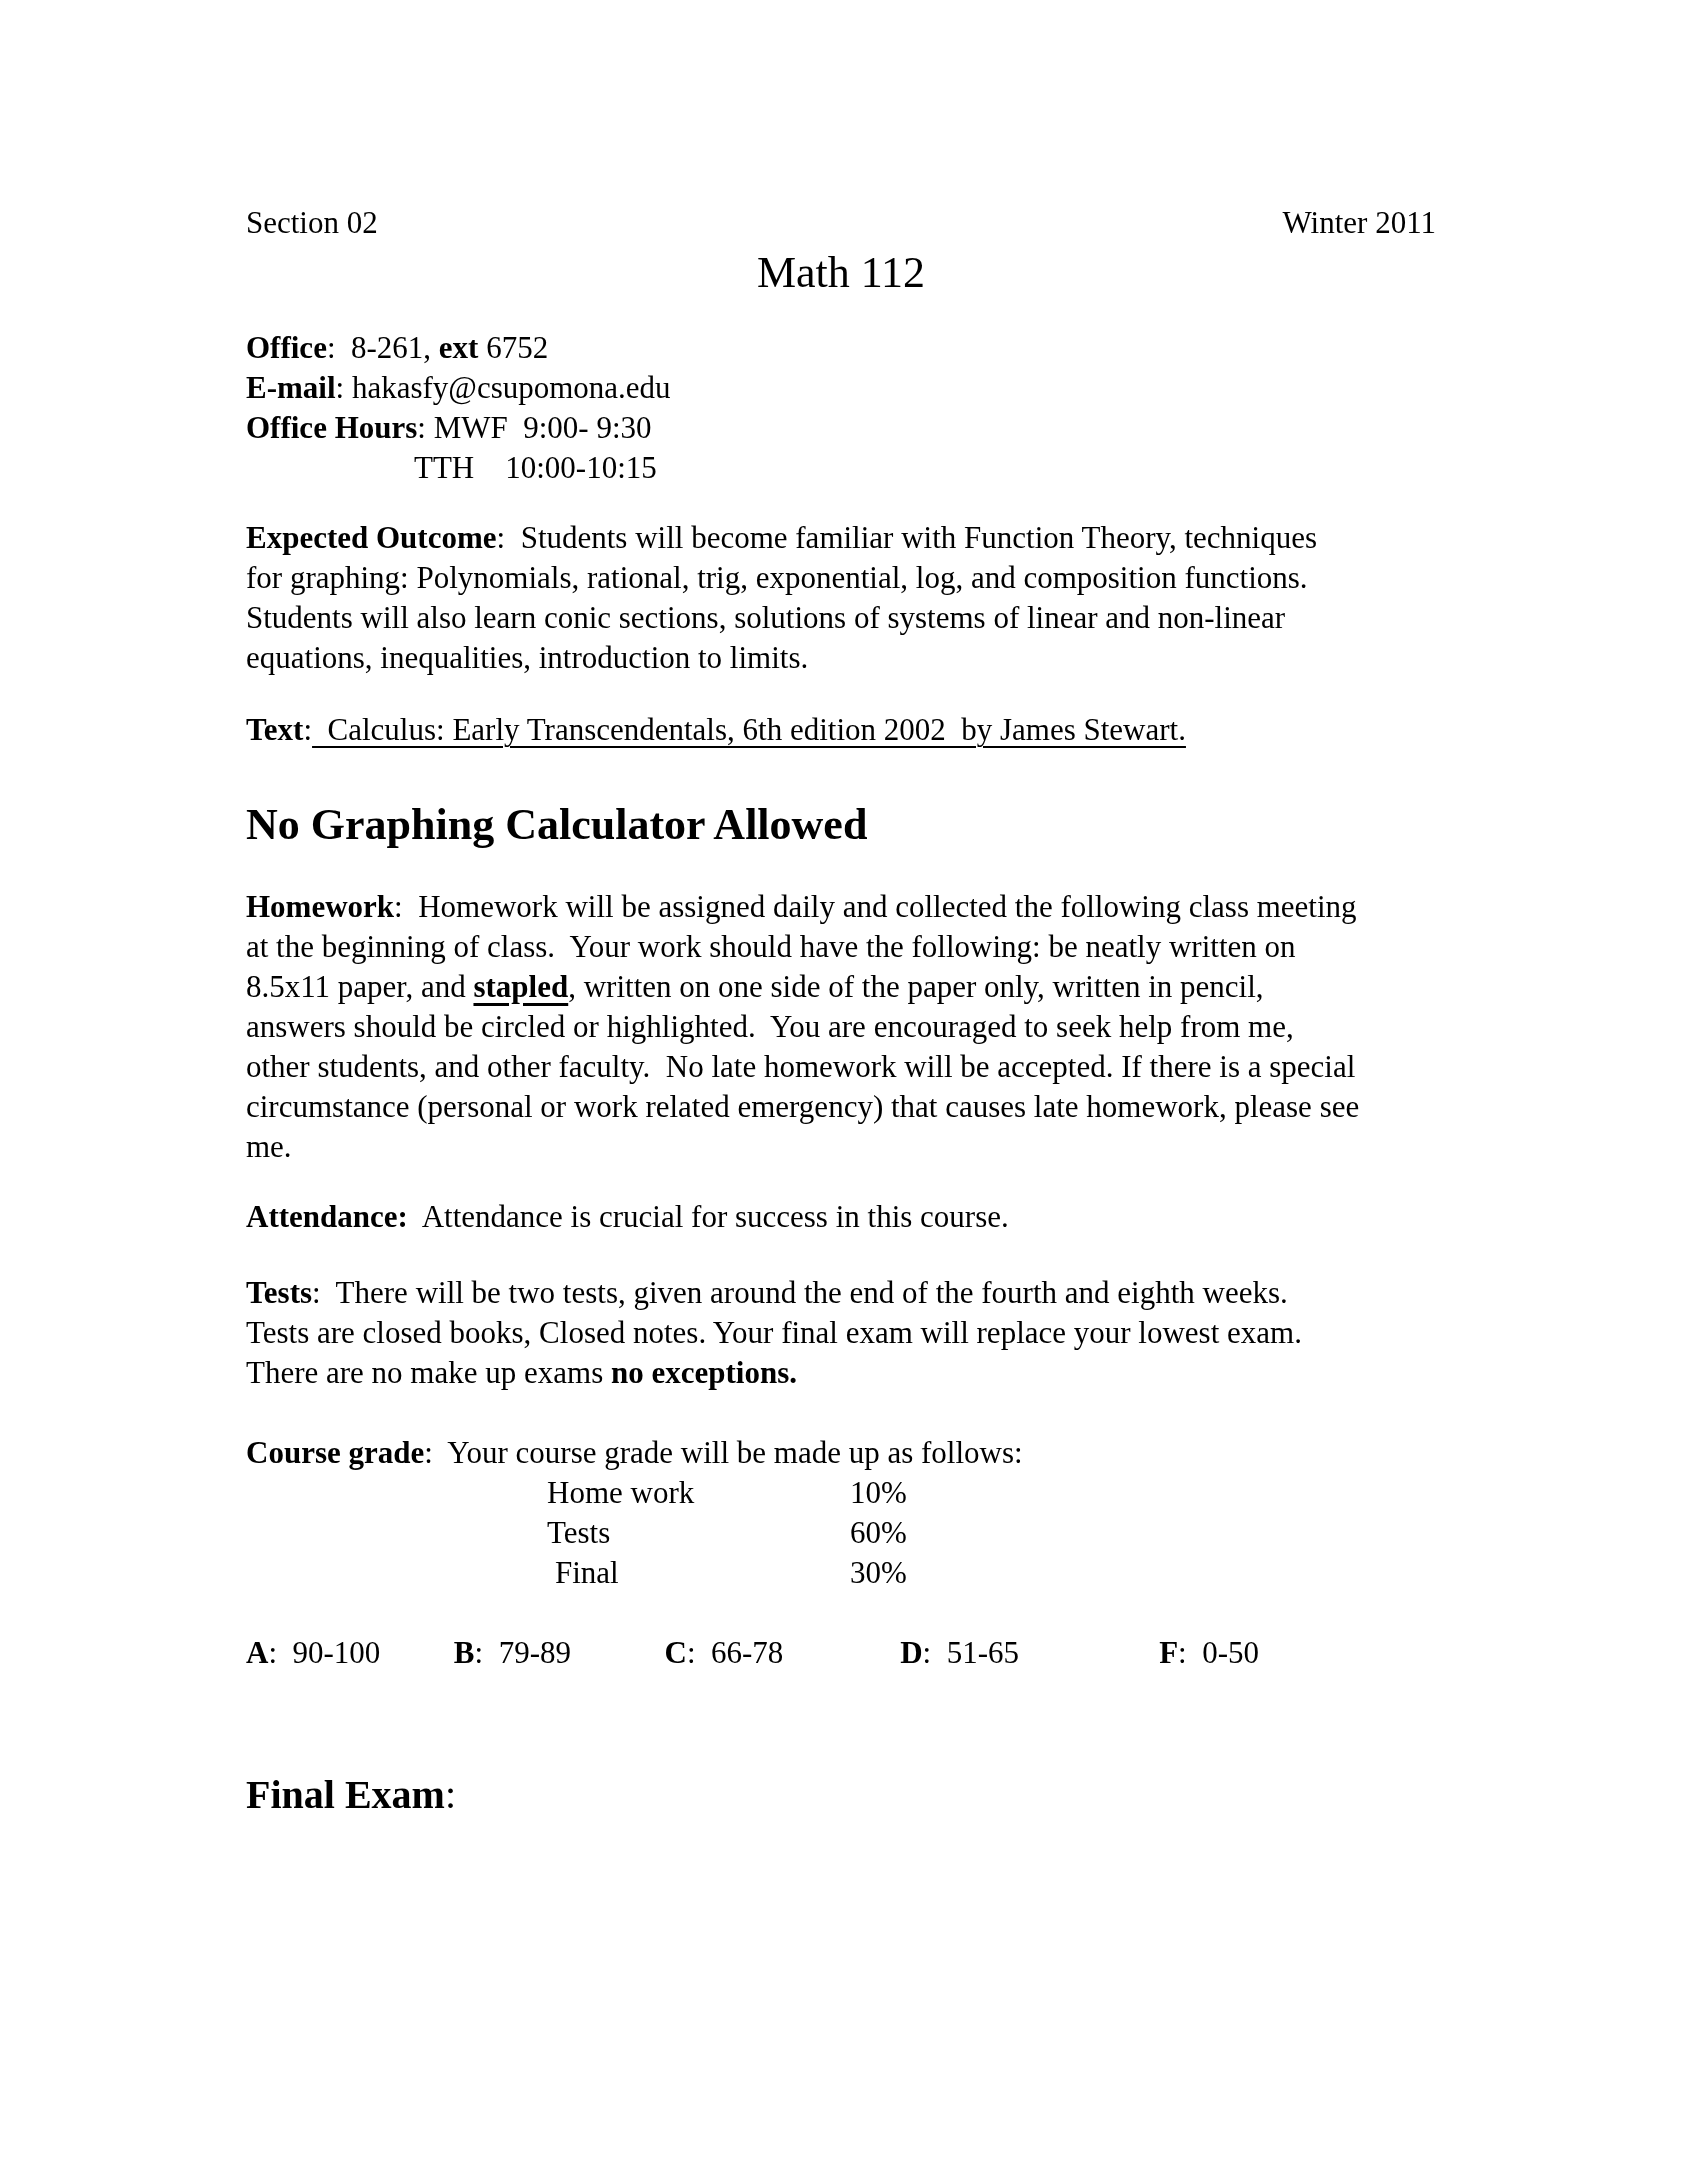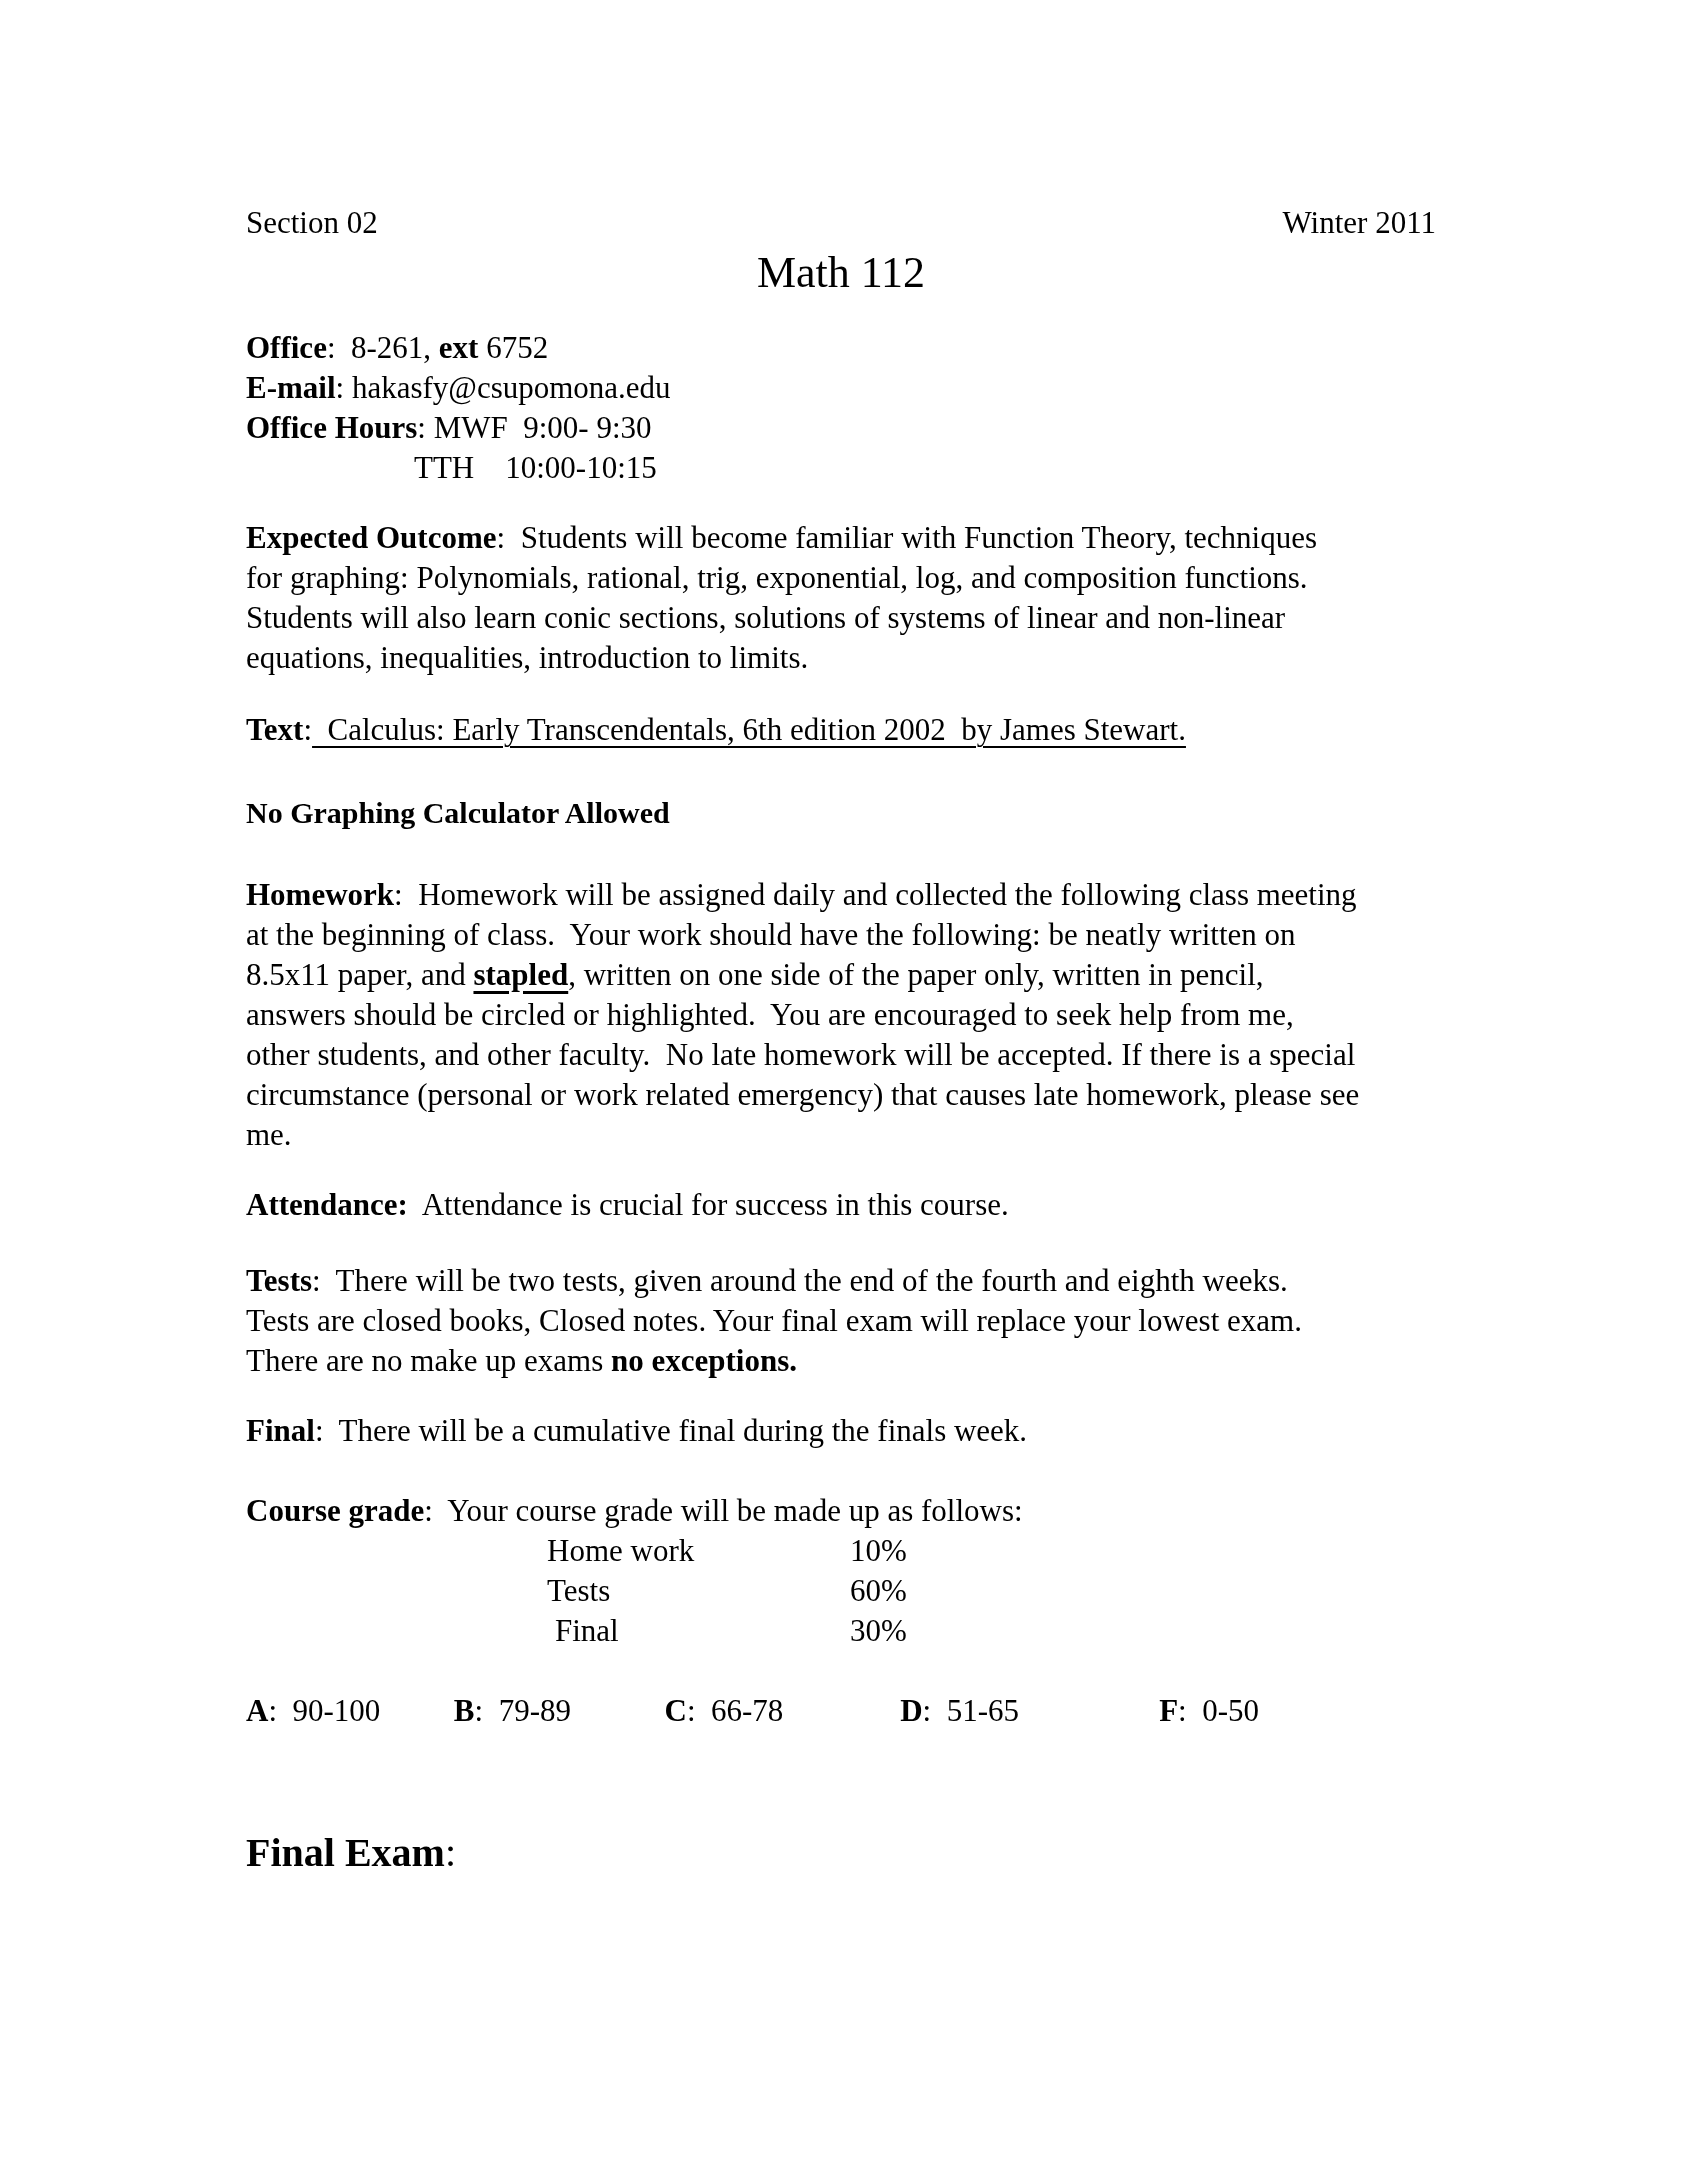--- a/index.html
+++ b/index.html
@@ -38,23 +38,23 @@
   .eo-block { margin-top: 30px; }
 
   .textbook-block { margin-top: 32px; }
   .u-line {
     text-decoration: underline;
     text-decoration-thickness: 2px;
     text-underline-offset: 6px;
   }
 
   .calc-heading {
-    margin-top: 36px;
+    margin-top: 48px;
     font-weight: bold;
-    font-size: 30px;
+    font-size: 44px;
     line-height: 53px;
   }
 
   .homework-block { margin-top: 36px; }
   .stapled {
     font-weight: bold;
     text-decoration: underline;
     text-decoration-thickness: 3px;
     text-underline-offset: 6px;
   }
@@ -131,23 +131,20 @@
   <div class="attendance-block">
     <div class="line"><strong>Attendance:</strong><span>  Attendance is crucial for success in this course.</span></div>
   </div>
 
   <div class="tests-block">
     <div class="line"><strong>Tests</strong><span>:  There will be two tests, given around the end of the fourth and eighth weeks.</span></div>
     <div class="line">Tests are closed books, Closed notes. Your final exam will replace your lowest exam.</div>
     <div class="line"><span>There are no make up exams </span><strong>no exceptions.</strong></div>
   </div>
 
-  <div class="final-block">
-    <div class="line"><strong>Final</strong><span>:  There will be a cumulative final during the finals week.</span></div>
-  </div>
 
   <div class="course-grade-block">
     <div class="line"><strong>Course grade</strong><span>:  Your course grade will be made up as follows:</span></div>
     <div class="grade-row"><span class="component">Home work</span><span>10%</span></div>
     <div class="grade-row"><span class="component">Tests</span><span>60%</span></div>
     <div class="grade-row row-final"><span class="component">Final</span><span>30%</span></div>
   </div>
 
   <div class="grade-scale">
     <span class="scale-item w-a"><strong>A</strong><span>:  90-100</span></span>

